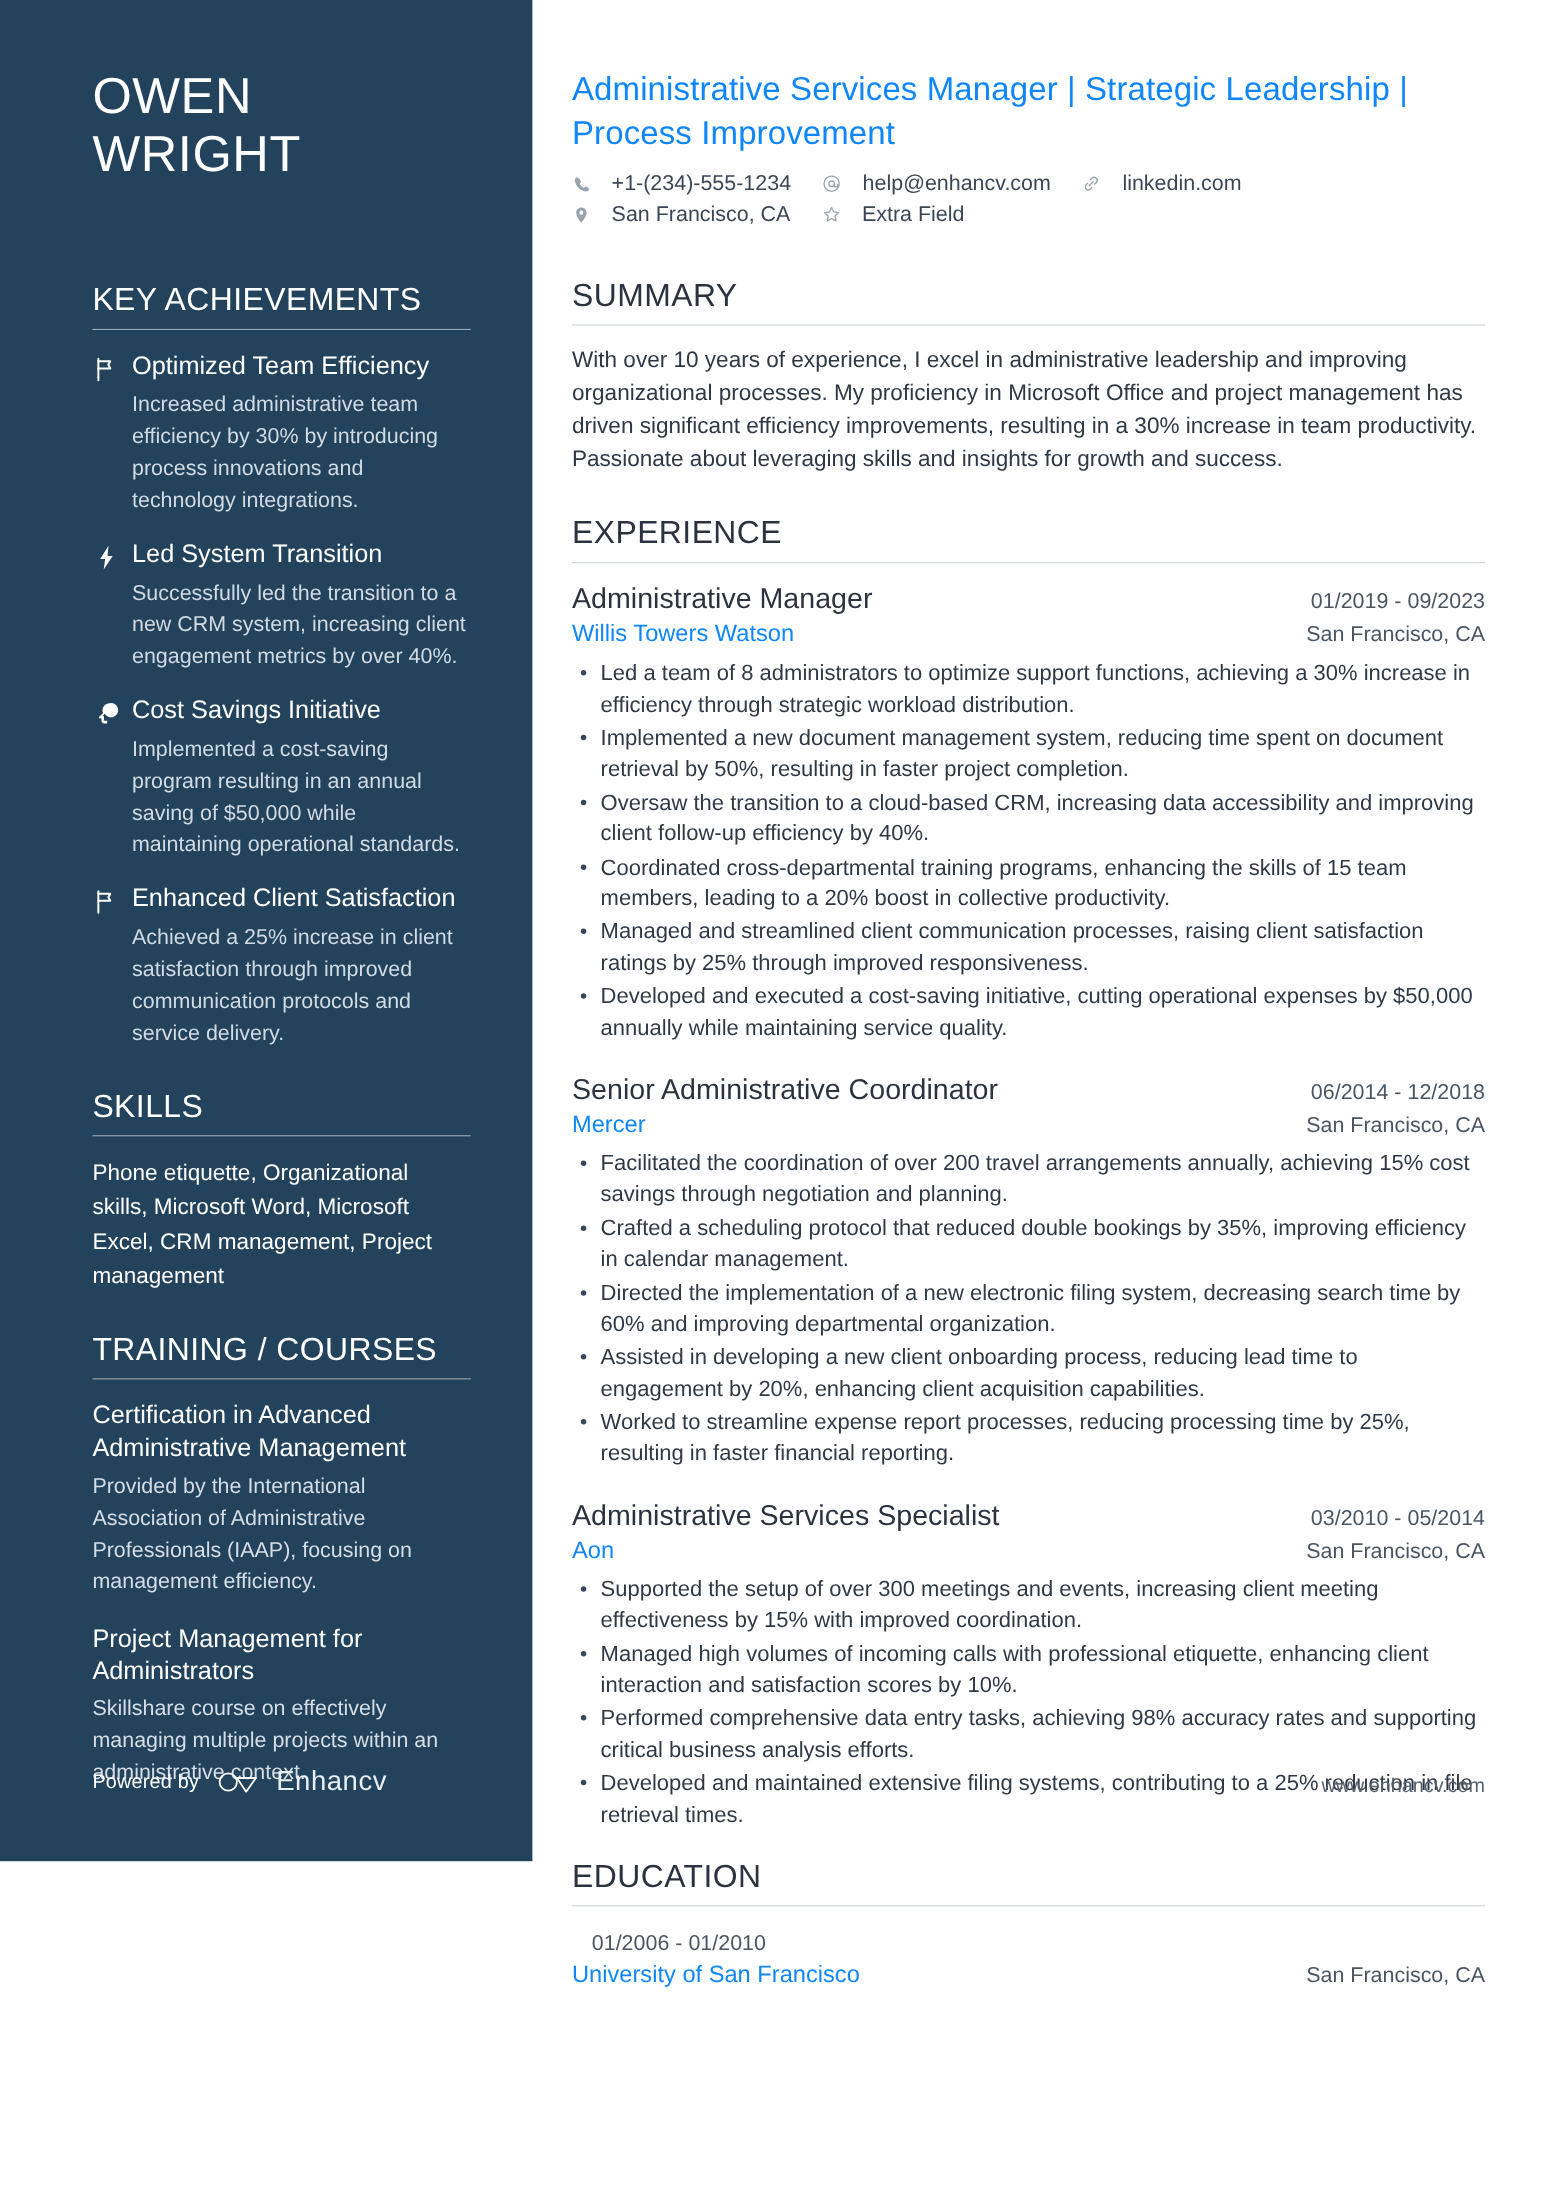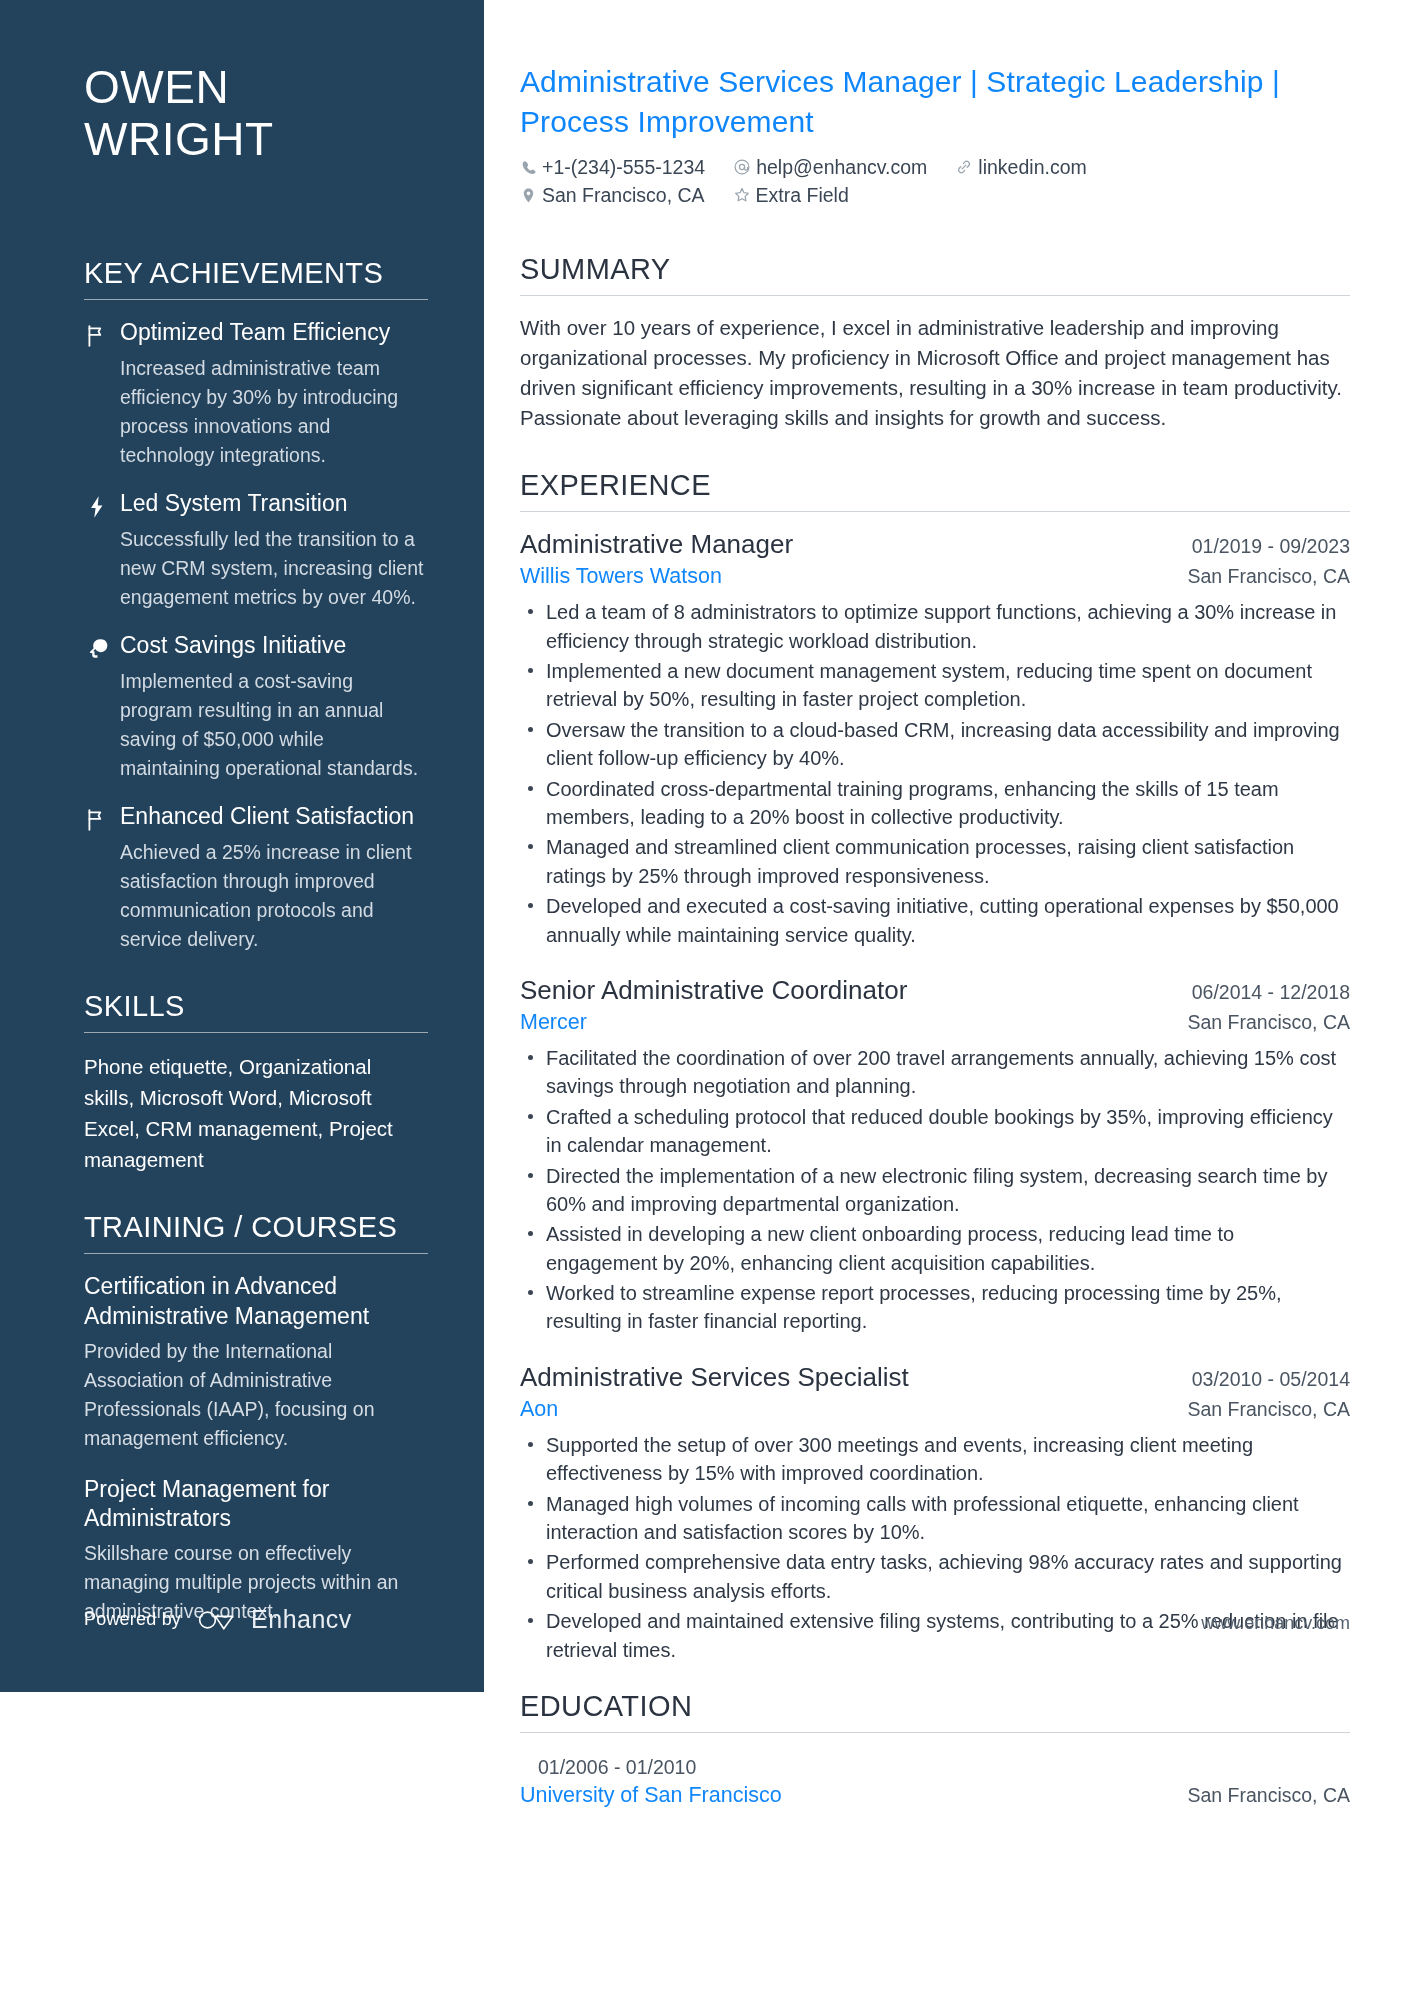--- a/index.html
+++ b/index.html
@@ -139,21 +139,21 @@
   .contact-row {
     display: flex;
     flex-wrap: wrap;
     align-items: center;
     gap: 0 28px;
     margin-bottom: 5px;
   }
   .contact-item {
     display: flex;
     align-items: center;
-    gap: 5px;
+    gap: 19px;
     font-size: 19.5px;
     color: #3b4654;
   }
   .contact-item svg { display: block; flex: 0 0 auto; color: #9aa4ae; }
 
   .main-section { margin-bottom: 8px; margin-top: 14px; }
   .main-heading {
     font-size: 29px;
     font-weight: 400;
     color: #2b3340;

